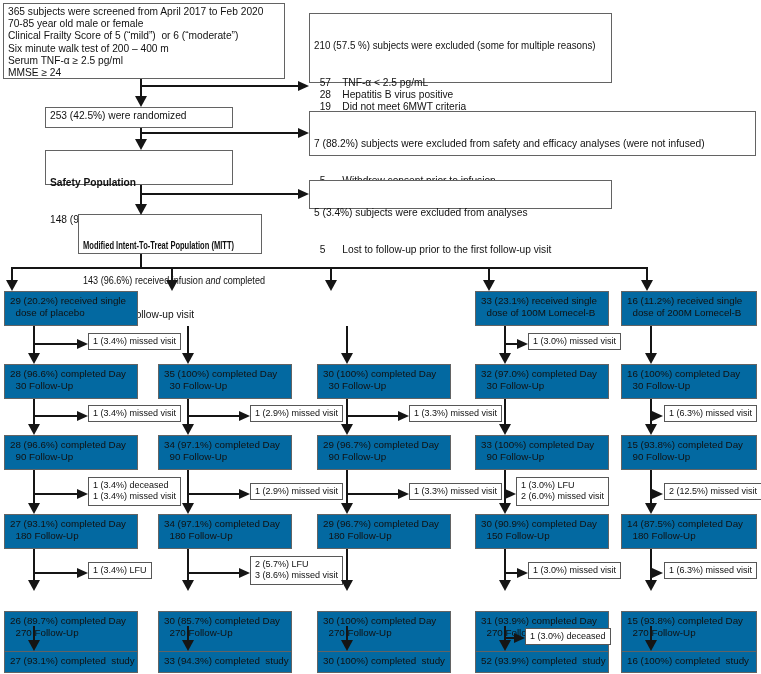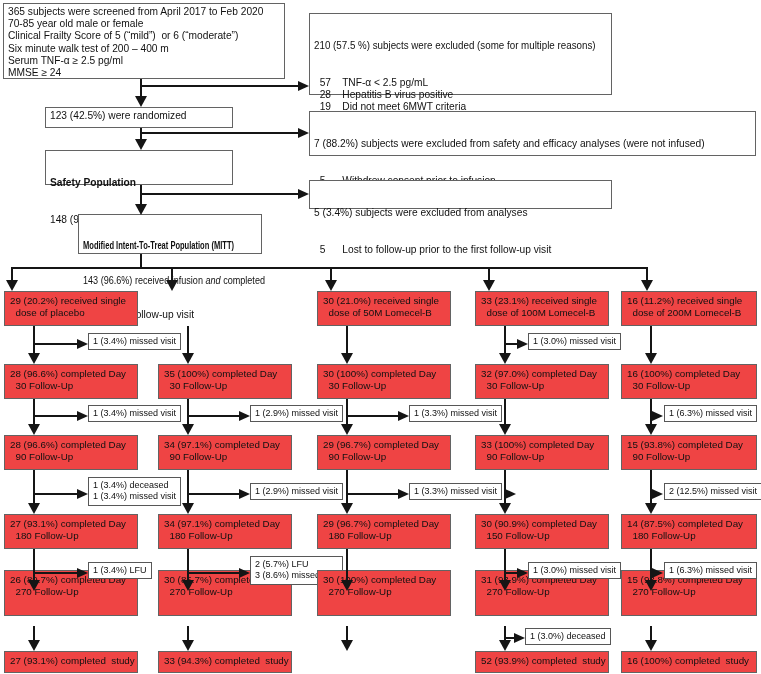--- a/index.html
+++ b/index.html
@@ -1,62 +1,62 @@
 <!DOCTYPE html>
 <html><head>
 <meta charset="utf-8">
 <style>
   html,body{margin:0;padding:0;background:#fff;}
   body{font-family:"Liberation Sans","DejaVu Sans",sans-serif;color:#111;}
   .canvas{position:relative;width:761px;height:674px;background:#fff;overflow:hidden;}
   .tbox{position:absolute;box-sizing:border-box;border:1.5px solid #636363;background:#fff;
         font-size:10.2px;line-height:12.2px;white-space:pre;padding:2px 4px;}
-  .mbox{position:absolute;box-sizing:border-box;border:1.5px solid #636363;background:#ef4444;
+  .mbox{position:absolute;box-sizing:border-box;border:1.5px solid #636363;background:#0369a1;
         font-size:9.8px;line-height:12px;white-space:pre;padding:3px 2px 3px 5px;}
   .sbox{position:absolute;box-sizing:border-box;border:1.5px solid #575757;background:#fff;
         font-size:9px;line-height:11.3px;white-space:pre;padding:2px 4px;}
   .bold{font-weight:bold;}
   .it{font-style:italic;}
   .sqz74{display:inline-block;transform:scaleX(.74);transform-origin:0 50%;white-space:pre;}
   .sqz89{display:inline-block;transform:scaleX(.89);transform-origin:0 50%;white-space:pre;}
   .sqz96{display:inline-block;transform:scaleX(.96);transform-origin:0 50%;white-space:pre;}
   .vl{position:absolute;width:2px;background:#151515;}
   .hl{position:absolute;height:2px;background:#151515;}
   .ad{position:absolute;width:0;height:0;border-left:6px solid transparent;
       border-right:6px solid transparent;border-top:11px solid #151515;}
   .ar{position:absolute;width:0;height:0;border-top:5px solid transparent;
       border-bottom:5px solid transparent;border-left:11px solid #151515;}
   
   .c1{left:4px;width:134px}.c2{left:158px;width:134px}.c3{left:317px;width:134px}
   .c4{left:475px;width:134px}.c5{left:621px;width:136px}
   .r-rec{top:291px;height:35px}.r-d30{top:364px;height:35px}.r-d90{top:435px;height:35px}
-  .r-d180{top:514px;height:35px}.r-d270{top:570px;height:46px}.r-study{top:651px;height:22px}
+  .r-d180{top:514px;height:35px}.r-d270{top:611px;height:46px}.r-study{top:651px;height:22px}
 </style>
 </head>
 <body>
 
 <div class="canvas">
 
   <div class="tbox" style="left:3px;top:3px;width:282px;height:76px"><span>365 subjects were screened from April 2017 to Feb 2020
 70-85 year old male or female
 Clinical Frailty Score of 5 (“mild”)  or 6 (“moderate”)
 Six minute walk test of 200 – 400 m
 Serum TNF-α ≥ 2.5 pg/ml
 MMSE ≥ 24</span></div>
 
-  <div class="tbox" style="left:309px;top:13px;width:303px;height:82px">
+  <div class="tbox" style="left:309px;top:13px;width:303px;height:70px">
     <div><span class="sqz96">210 (57.5 %) subjects were excluded (some for multiple reasons)</span></div>
     <div>  57    TNF-α &lt; 2.5 pg/mL
   28    Hepatitis B virus positive
   19    Did not meet 6MWT criteria
   19    HbA1c &gt; 8.0%
   87    Other reasons (each &lt; 9% of total)</div>
   </div>
 
-  <div class="tbox" style="left:45px;top:107px;width:188px;height:21px"><span>123 (42.5%) were randomized</span></div>
+  <div class="tbox" style="left:45px;top:107px;width:188px;height:21px"><span>253 (42.5%) were randomized</span></div>
 
   <div class="tbox" style="left:309px;top:111px;width:447px;height:45px">
     <div>7 (88.2%) subjects were excluded from safety and efficacy analyses (were not infused)</div>
     <div>  5      Withdrew consent prior to infusion
   2      Did not meet eligibility criteria prior to infusion</div>
   </div>
 
   <div class="tbox" style="left:45px;top:150px;width:188px;height:35px">
     <div class="bold">Safety Population</div>
     <div>148 (96.1%) received infusion</div>
@@ -156,30 +156,29 @@
   <div class="ad" style="left:182px;top:503px"></div>
   <div class="hl" style="left:189px;top:493px;width:50px"></div>
   <div class="ar" style="left:239px;top:489px"></div>
   <div class="vl" style="left:187px;top:549px;height:31px"></div>
   <div class="ad" style="left:182px;top:580px"></div>
   <div class="hl" style="left:189px;top:572px;width:50px"></div>
   <div class="ar" style="left:239px;top:568px"></div>
   <div class="vl" style="left:187px;top:626px;height:14px"></div>
   <div class="ad" style="left:182px;top:640px"></div>
 
-  <div class="mbox c3 r-rec">30 (21.0%) received single
-  dose of 50M Lomecel-B</div>
   <div class="mbox c3 r-d30">30 (100%) completed Day
   30 Follow-Up</div>
   <div class="mbox c3 r-d90">29 (96.7%) completed Day
   90 Follow-Up</div>
   <div class="mbox c3 r-d180">29 (96.7%) completed Day
   180 Follow-Up</div>
   <div class="mbox c3 r-d270">30 (100%) completed Day
   270 Follow-Up</div>
+  <div class="mbox c3 r-study">30 (100%) completed  study</div>
   <div class="sbox" style="left:409px;top:405px">1 (3.3%) missed visit</div>
   <div class="sbox" style="left:409px;top:483px">1 (3.3%) missed visit</div>
   <div class="vl" style="left:346px;top:326px;height:27px"></div>
   <div class="ad" style="left:341px;top:353px"></div>
   <div class="vl" style="left:346px;top:399px;height:25px"></div>
   <div class="ad" style="left:341px;top:424px"></div>
   <div class="hl" style="left:348px;top:415px;width:50px"></div>
   <div class="ar" style="left:398px;top:411px"></div>
   <div class="vl" style="left:346px;top:470px;height:33px"></div>
   <div class="ad" style="left:341px;top:503px"></div>
@@ -195,20 +194,22 @@
   <div class="mbox c4 r-d30">32 (97.0%) completed Day
   30 Follow-Up</div>
   <div class="mbox c4 r-d90">33 (100%) completed Day
   90 Follow-Up</div>
   <div class="mbox c4 r-d180">30 (90.9%) completed Day
   150 Follow-Up</div>
   <div class="mbox c4 r-d270">31 (93.9%) completed Day
   270 Follow-Up</div>
   <div class="mbox c4 r-study">52 (93.9%) completed  study</div>
   <div class="sbox" style="left:528px;top:333px">1 (3.0%) missed visit</div>
+  <div class="sbox" style="left:516px;top:477px">1 (3.0%) LFU
+2 (6.0%) missed visit</div>
   <div class="sbox" style="left:528px;top:562px">1 (3.0%) missed visit</div>
   <div class="sbox" style="left:525px;top:628px">1 (3.0%) deceased</div>
   <div class="vl" style="left:504px;top:326px;height:27px"></div>
   <div class="ad" style="left:499px;top:353px"></div>
   <div class="hl" style="left:506px;top:343px;width:11px"></div>
   <div class="ar" style="left:517px;top:339px"></div>
   <div class="vl" style="left:504px;top:399px;height:25px"></div>
   <div class="ad" style="left:499px;top:424px"></div>
   <div class="vl" style="left:504px;top:470px;height:33px"></div>
   <div class="ad" style="left:499px;top:503px"></div>

